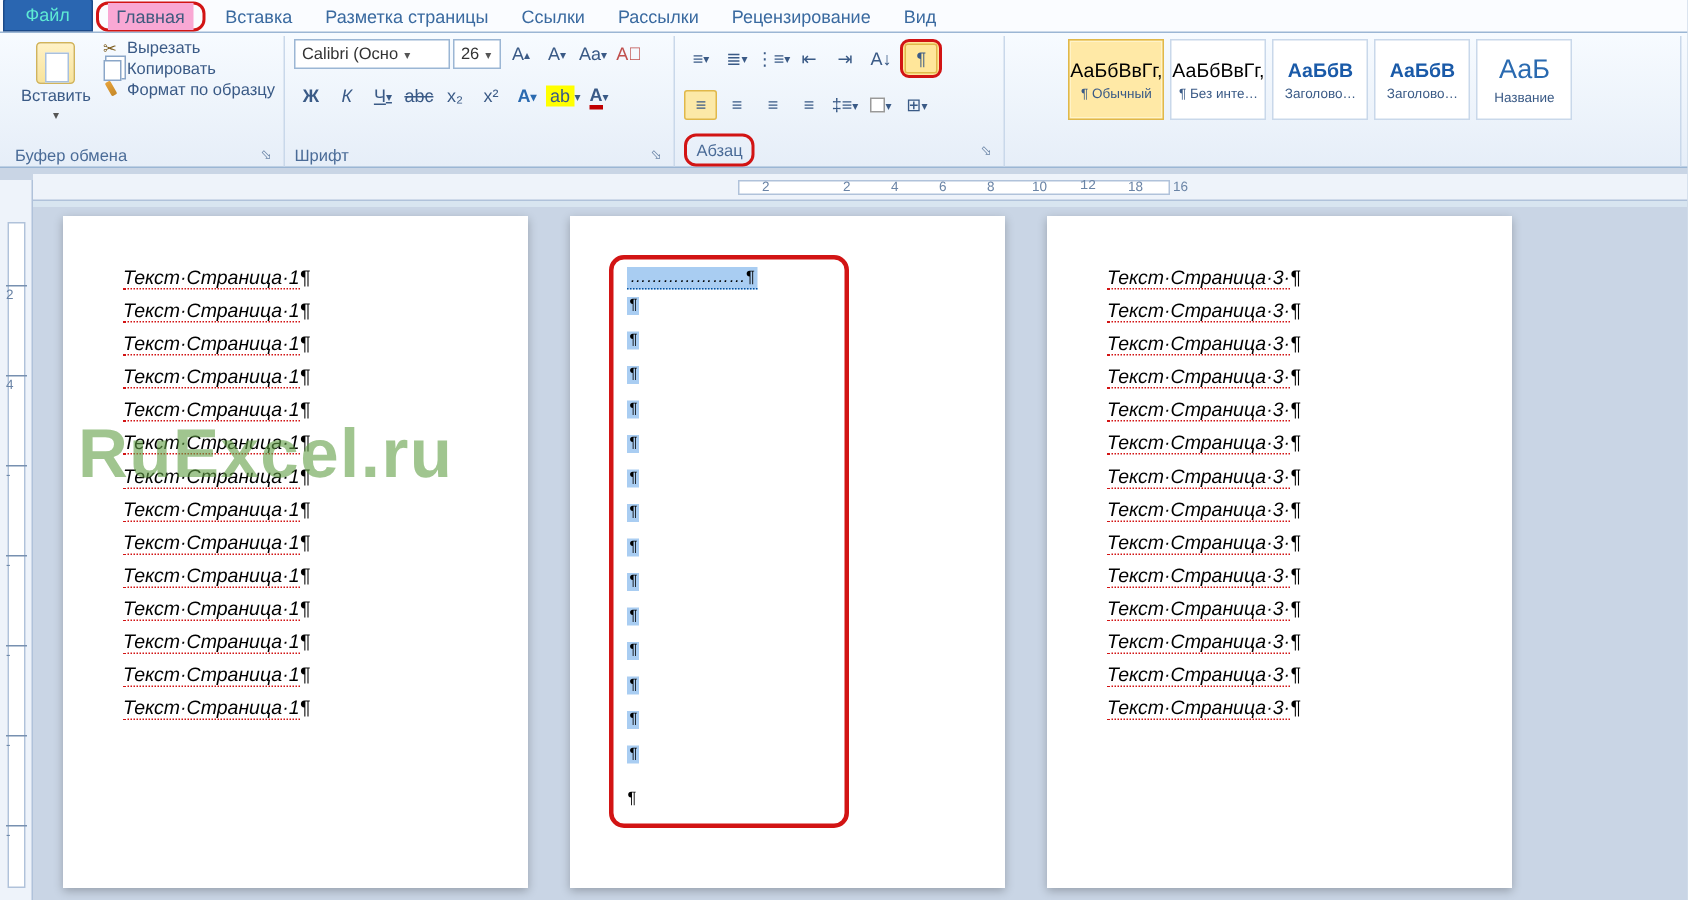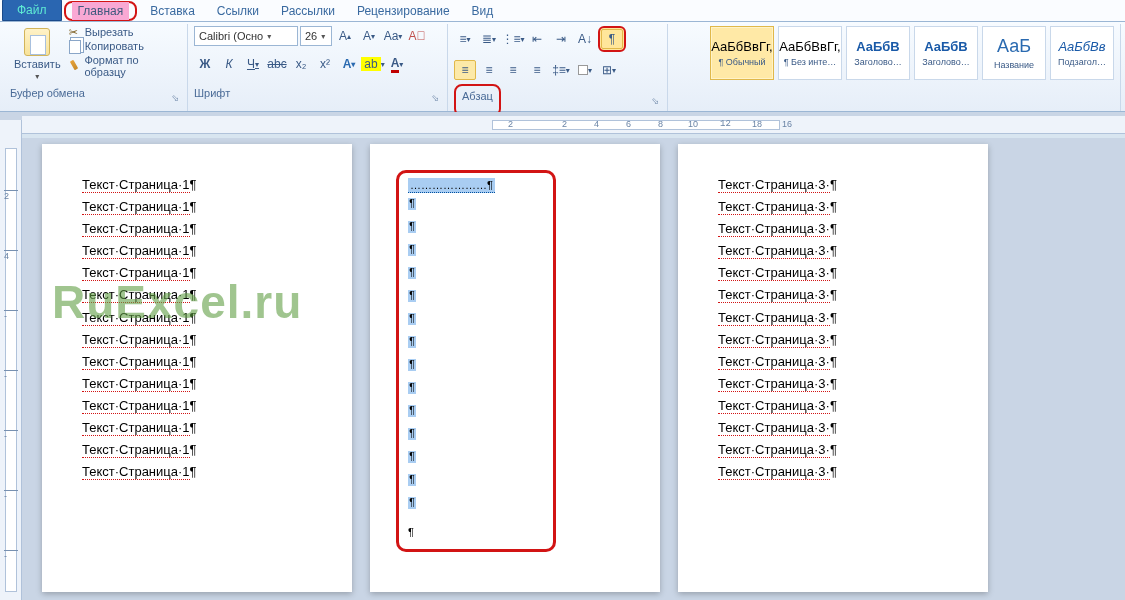--- a/index.html
+++ b/index.html
@@ -4,21 +4,21 @@
 <style>
 * { box-sizing: border-box; margin: 0; padding: 0; }
 body { font-family: "Segoe UI", Tahoma, sans-serif; font-size: 12px; background: #d8e5f0; width: 1125px; height: 600px; overflow: hidden; position: relative; }
 .tabs { display: flex; background: #fafcff; border-bottom: 1px solid #9bb6d4; height: 22px; align-items: flex-end; }
 .tab { padding: 3px 10px; font-size: 12px; color: #3a6aa0; cursor: pointer; border: 1px solid transparent; border-bottom: none; }
 .tab-file { background: #2a66b1; color: #5eead4; border: 1px solid #1a4a8a; border-radius: 2px 2px 0 0; margin-left: 2px; padding: 3px 14px; }
 .tab-active { background: #f9a8d4; border: 1px solid #f0c36d; border-bottom: 1px solid #f6faff; color: #3f5a7e; }
 .highlight-red { border: 2.5px solid #d21414; border-radius: 8px; padding: 1px 6px; }
 .ribbon { background: linear-gradient(#f7fbff, #e6eef8); border-bottom: 1px solid #9bb6d4; display: flex; height: 90px; padding: 2px 4px 0 4px; }
 .group { border-right: 1px solid #c9d8ea; padding: 2px 6px 0 6px; display: flex; flex-direction: column; justify-content: space-between; }
-.group-title { font-size: 11px; color: #4a6b97; text-align: center; padding: 1px 0 12px 0; margin-top: 2px; }
+.group-title { font-size: 11px; color: #4a6b97; text-align: center; padding: 1px 0 1px 0; margin-top: 2px; }
 .group-title.red { display: inline-block; }
 .group-body { display: flex; align-items: flex-start; gap: 4px; flex: 1; }
 .clipboard-left { display: flex; flex-direction: column; align-items: center; gap: 2px; padding: 2px 4px; }
 .paste-icon { width: 26px; height: 28px; background: linear-gradient(#fff2c7,#f8e39a); border: 1px solid #d2b45a; border-radius: 3px; position: relative; }
 .paste-icon::before { content: ""; position: absolute; top: 6px; left: 5px; width: 14px; height: 18px; background: #fff; border: 1px solid #a8c0de; }
 .clipboard-right { display: flex; flex-direction: column; gap: 2px; font-size: 11px; color: #3a5a86; }
 .clipboard-right div { display: flex; align-items: center; gap: 4px; cursor: pointer; }
 .mini-icon { width: 12px; height: 12px; display: inline-block; }
 .scissors { position: relative; }
 .scissors::before { content: "✂"; font-size: 11px; color: #7a5a1a; }
@@ -42,21 +42,21 @@
 .style-preview{ font-size:13px; color:#000; margin-bottom:3px;}
 .style-box.blue .style-preview{ color:#1a5aa8;}
 .style-box.big .style-preview{ font-size:18px; color:#2a6ab0;}
 .ruler-area { background:#c9d5e5; padding-top:4px; position:relative;}
 .ruler-v { position:absolute; left:0; top:120px; bottom:0; width:22px; background:#eef3fa; border-right:1px solid #b0c2da; }
 .ruler-v .tick{ position:absolute; left:4px; width:14px; border-top:1px solid #7790b0; font-size:9px; color:#6a84a6; text-align:left;}
 .ruler-h { height:18px; background:#eef3fa; border-bottom:1px solid #b0c2da; margin-left:22px; position:relative; font-size:9px; color:#6a84a6;}
 .ruler-h .whitebar{ position:absolute; top:4px; height:10px; background:#fff; border:1px solid #b0c2da;}
 .ruler-h .num{ position:absolute; top:3px;}
 .workspace { position:absolute; left:22px; right:0; top:138px; bottom:0; background:#c9d5e5; overflow:hidden;}
-.pages { display:flex; gap:18px; padding:6px 20px;}
+.pages { display:flex; gap:28px; padding:6px 20px;font-style:italic;}
 .page { background:#fff; width:310px; height:448px; box-shadow:0 2px 6px rgba(0,0,0,0.25); padding:30px 40px; position:relative;}
 .page.middle{ width:290px; }
 .page.right{ width:310px; }
 .textline { font-size:13px; color:#000; line-height:1.7; }
 .textline .word { border-bottom: 1px dotted #d21414; }
 .sel-block{ border:3px solid #d21414; border-radius:10px; position:absolute; left:26px; top:26px; width:160px; height:382px;}
 .sel-text{ position:absolute; left:38px; top:34px; background:#a9cdf2; font-size:11px; padding:1px 2px; border-bottom:1px dotted #0050a0; color:#000;}
 .sel-mark{ position:absolute; left:38px; width:8px; height:12px; background:#a9cdf2; font-size:10px; color:#000; text-align:center;}
 .watermark{ position:absolute; left:52px; top:275px; font-size:46px; font-weight:bold; color:rgba(97,158,69,0.6); letter-spacing:1px; pointer-events:none; font-family: Arial;}
 .corner{ position:absolute; left:2px; top:117px; width:18px; height:18px; background:#eef3fa; border:1px solid #b0c2da; display:flex; align-items:center; justify-content:center; font-size:9px; color:#6a84a6;}
@@ -65,20 +65,21 @@
 </style>
 </head>
 <body>
 
 <div class="tabs">
   <div class="tab tab-file">Файл</div>
   <div class="highlight-red" style="margin:0 2px;">
     <span class="tab tab-active" style="border:none; padding:2px 6px;">Главная</span>
   </div>
   <div class="tab">Вставка</div>
+  <div class="tab">Разметка страницы</div>
   <div class="tab">Ссылки</div>
   <div class="tab">Рассылки</div>
   <div class="tab">Рецензирование</div>
   <div class="tab">Вид</div>
 </div>
 
 <div class="ribbon">
 
   <div class="group" style="min-width:170px;">
     <div class="group-body">
@@ -200,24 +201,20 @@
             <div class="style-preview" style="font-weight:bold;">АаБбВ</div>
             <div>Заголово…</div>
           </div>
         <div class="style-box blue">
             <div class="style-preview" style="font-weight:bold;">АаБбВ</div>
             <div>Заголово…</div>
           </div>
         <div class="style-box big">
             <div class="style-preview">АаБ</div>
             <div>Название</div>
-          </div>
-        <div class="style-box blue">
-            <div class="style-preview" style="font-style:italic;">АаБбВв</div>
-            <div>Подзагол…</div>
           </div>
       </div>
     </div>
     <div style="height:14px;"></div>
   </div>
 </div>
 
 <div class="corner">⌐</div>
 
 <div class="ruler-area">

